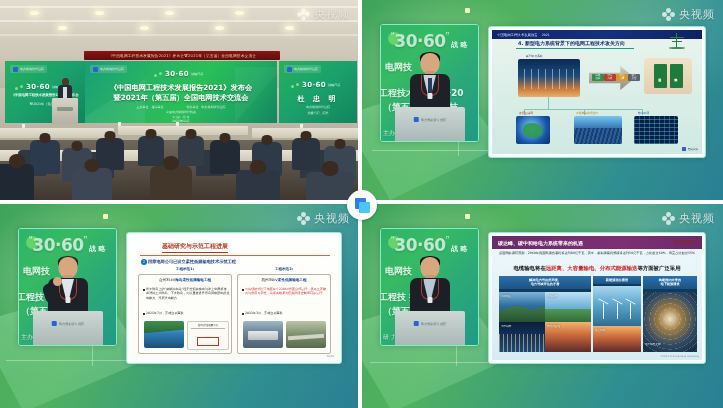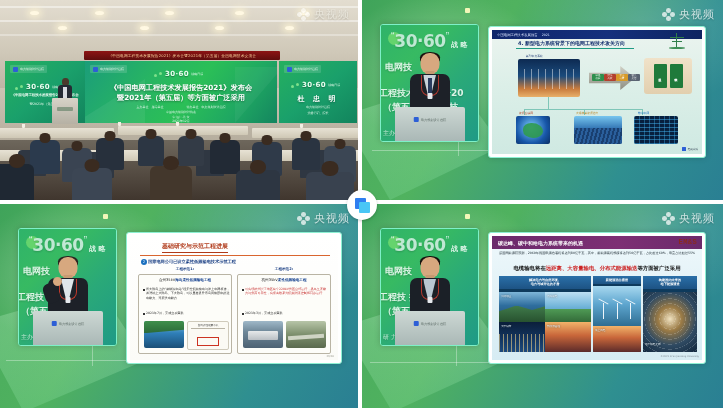--- a/index.html
+++ b/index.html
@@ -246,21 +246,21 @@
   .bl-pgno{position:absolute;right:4px;bottom:2px;font-size:2.6px;color:#9a9a8e;
       font-family:"DejaVu Sans",sans-serif;}
 
   
   .br-body{position:absolute;inset:0;background:linear-gradient(#eef8fb,#e3f2f7 45%,#d6ecf3);}
   .br-head{position:absolute;left:0;top:0;width:100%;height:13px;
       background:linear-gradient(90deg,#6b2a6b,#7d2f74 60%,#6b2a6b);display:flex;align-items:center;}
   .br-head .t{color:#ffffff;font-weight:bold;font-size:5px;margin-left:6px;white-space:nowrap;
       font-family:"DejaVu Sans",sans-serif;}
   .br-logo{position:absolute;right:5px;top:2px;color:#8a2a20;font-weight:bold;font-size:7px;
-      font-family:Liberation Mono, monospace;letter-spacing:.4px;}
+      font-family:Liberation Serif, serif;letter-spacing:.4px;}
   .br-p{position:absolute;left:7px;top:15px;width:198px;font-size:3.2px;line-height:1.5;color:#1d2b33;
       font-family:"DejaVu Sans",sans-serif;}
   .br-lead{position:absolute;left:0;top:29px;width:100%;text-align:center;font-size:5.4px;
       font-weight:bold;color:#111;font-family:"DejaVu Sans",sans-serif;white-space:nowrap;}
   .br-lead .rd{color:#cc2222;}
   .br-panel{position:absolute;top:40px;height:76px;border-radius:1px;overflow:hidden;background:#0e3a5c;}
   .br-panel.p1{left:7px;width:92px;}
   .br-panel.p2{left:101px;width:48px;}
   .br-panel.p3{left:151px;width:54px;}
   .br-cap{position:absolute;left:0;top:0;width:100%;padding:2px 0;text-align:center;
@@ -352,21 +352,21 @@
         </div>
         <div class="badge3060" style="left:69px;top:9px;">
           <span class="dots">
               <b></b>
               <b></b>
             </span>
           <span class="num">30·60</span>
           <span class="sub">战略目标</span>
         </div>
         <div class="mtitle l1">《中国电网工程技术发展报告2021》发布会</div>
-        <div class="mtitle l2">暨2021年（第五届）等方面被广泛采用</div>
+        <div class="mtitle l2">暨2021年（第五届）全国电网技术交流会</div>
         <div class="msub" style="top:44px;">
           <span>主办单位　指导单位</span>
           <span style="margin-left:22px;">协办单位　电力规划设计总院</span>
         </div>
         <div class="msub" style="top:49px;">中国电力规划设计协会</div>
         <div class="msub" style="top:54px;">中 国 · 北 京</div>
         <div class="msub" style="top:58px;">2021年12月</div>
       </div>
 
       <div class="screen-side r">

